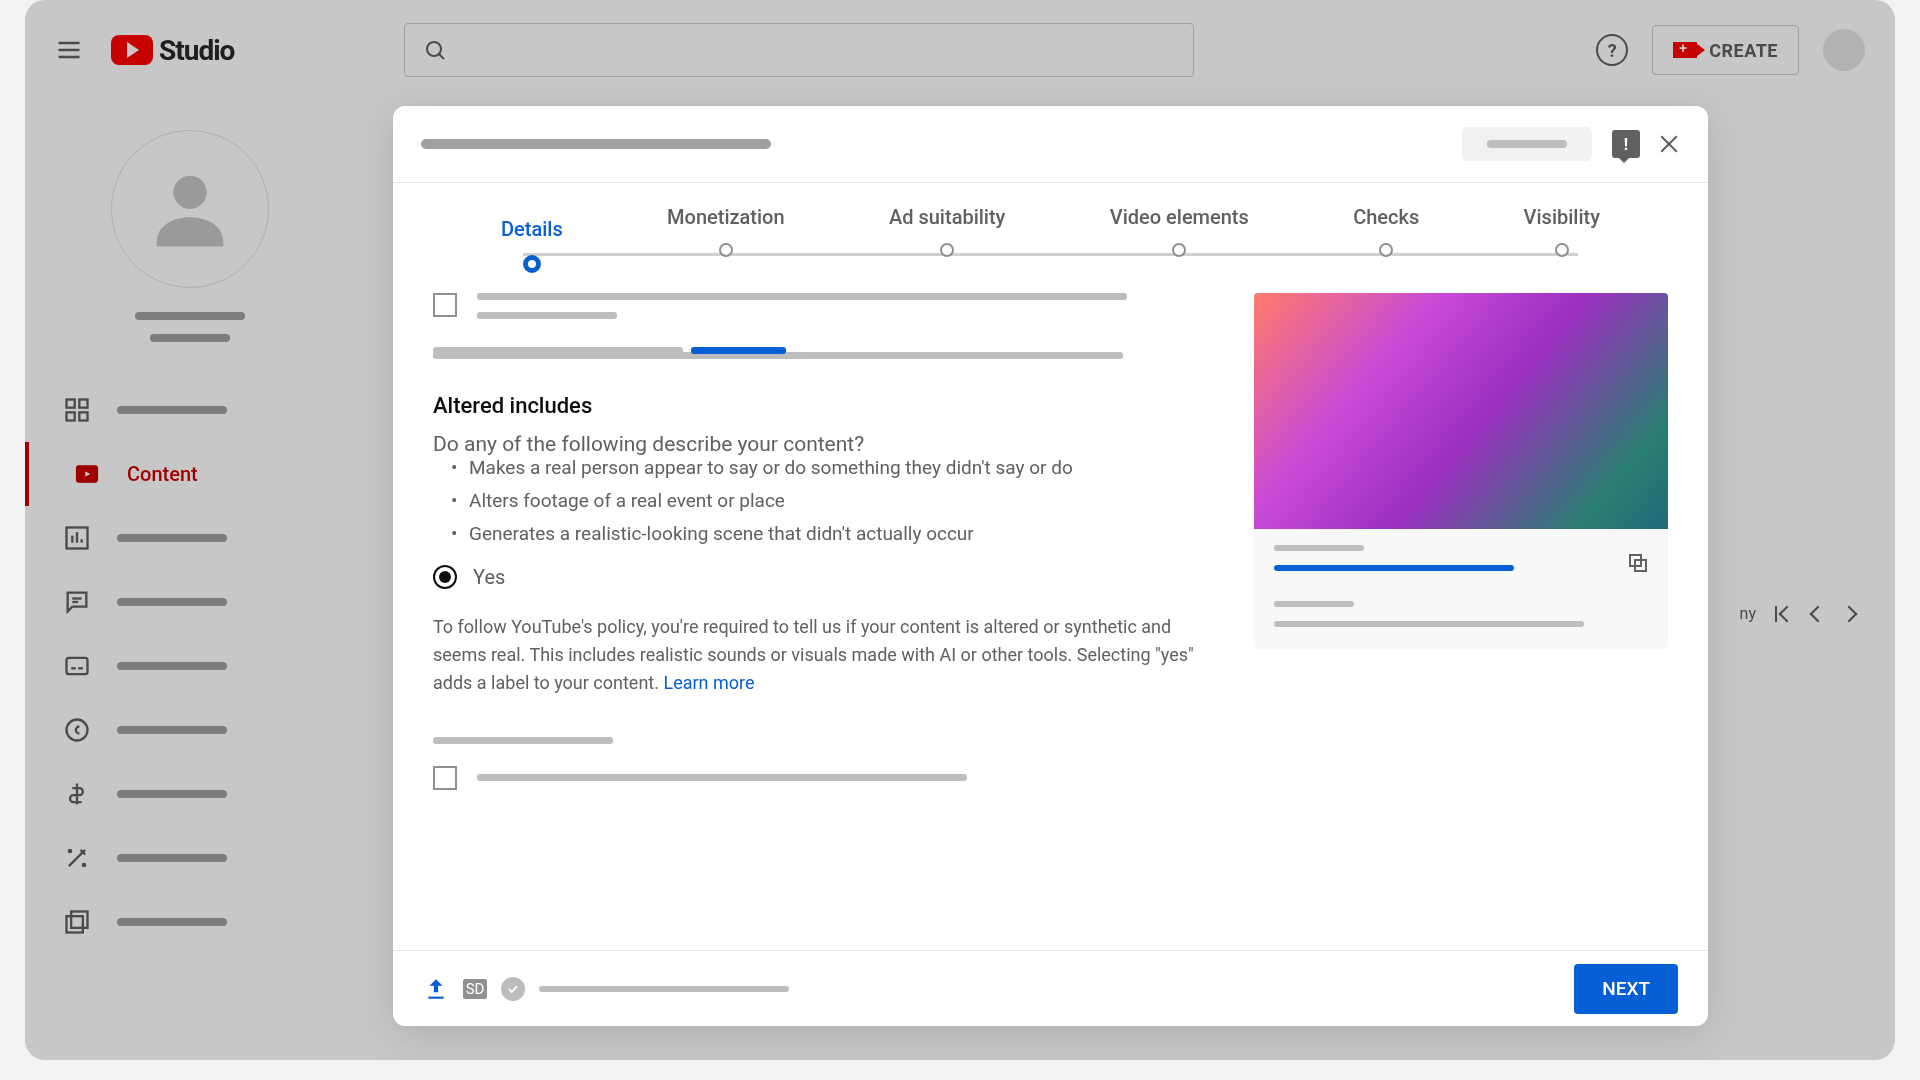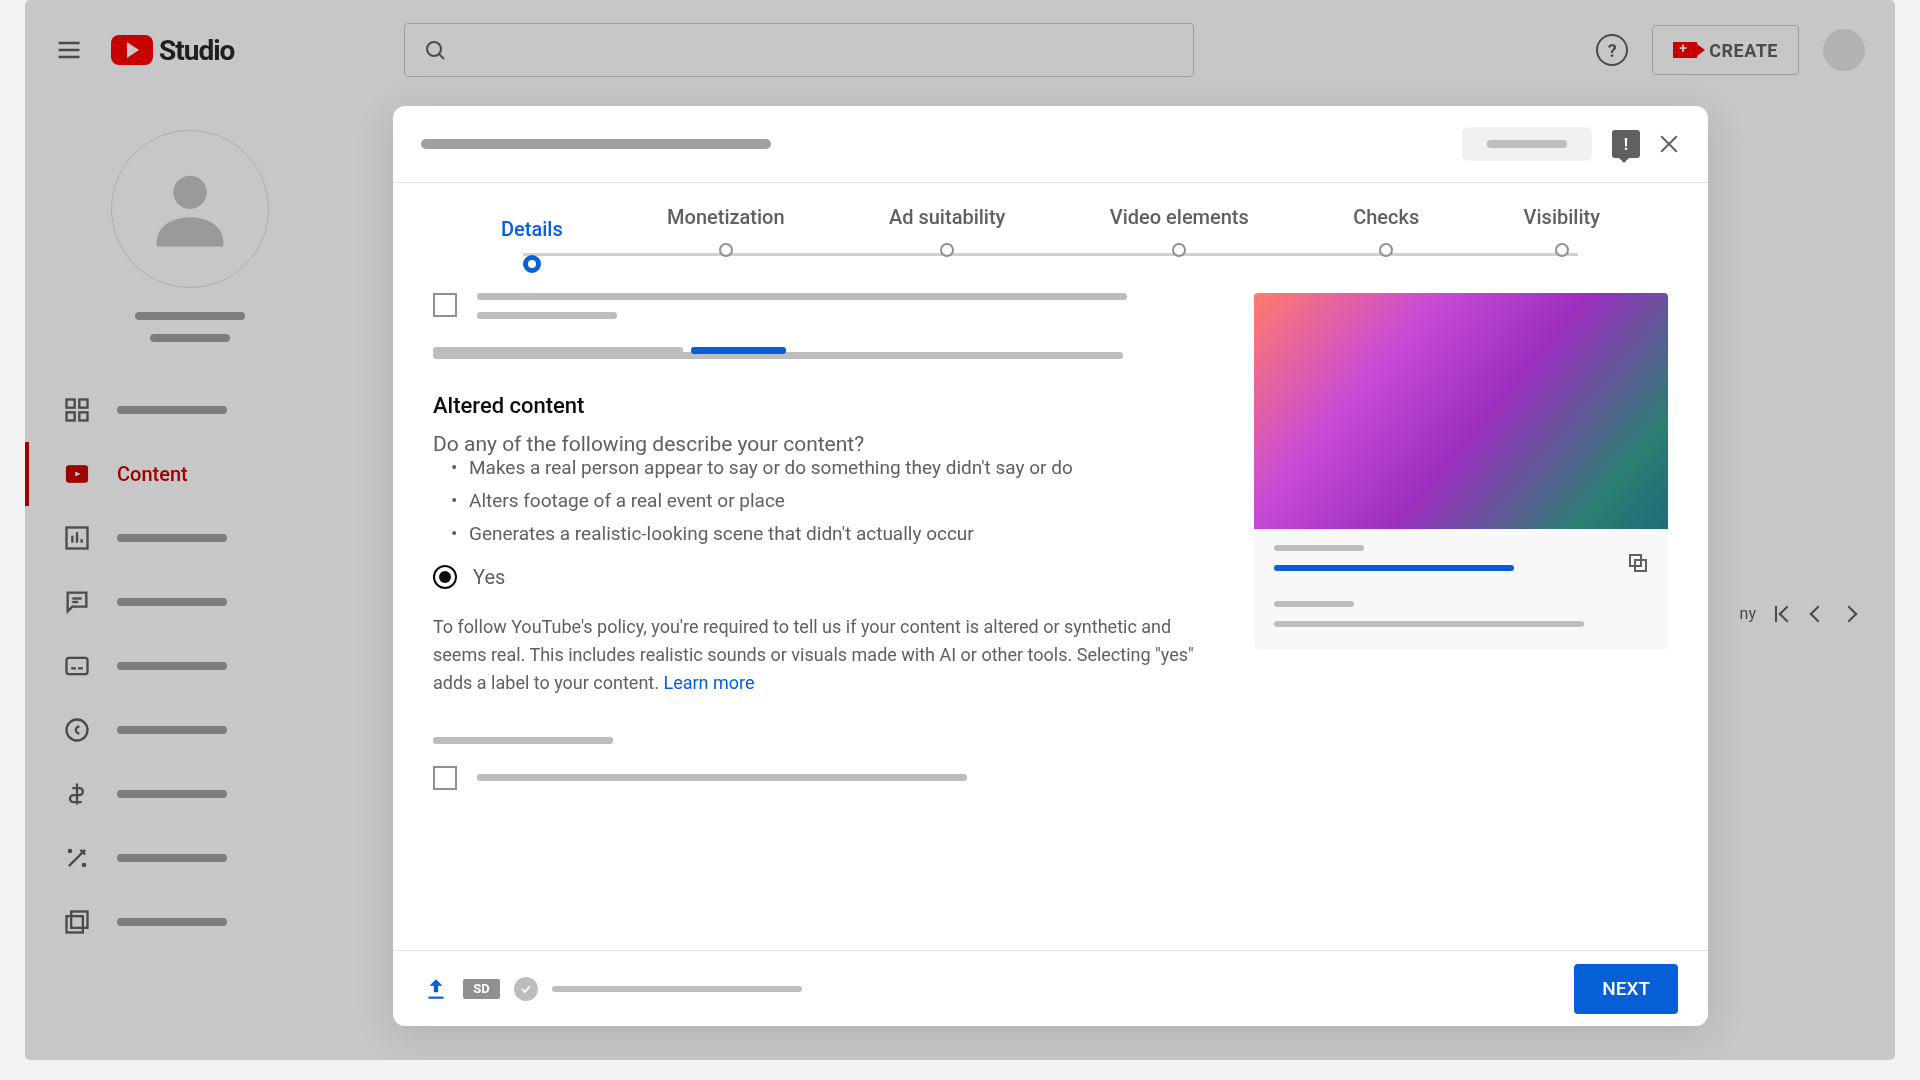--- a/index.html
+++ b/index.html
@@ -1,18 +1,18 @@
 <!DOCTYPE html>
 <html><head>
 <meta charset="utf-8">
 <style>
 * { margin: 0; padding: 0; box-sizing: border-box; font-family: Roboto, Arial, sans-serif; }
 body { background: #f2f2f2; width: 1920px; height: 1080px; position: relative; overflow: hidden; }
 
-.outer-frame { position: absolute; left: 25px; top: 0; width: 1870px; height: 1060px; background: #fff; border-radius: 5px; overflow: hidden; }
+.outer-frame { position: absolute; left: 25px; top: 0; width: 1870px; height: 1060px; background: #fff; border-radius: 20px; overflow: hidden; }
 .dimmer { position: absolute; inset: 0; background: rgba(0,0,0,0.22); z-index: 5; }
 
 .topbar { position: absolute; top: 0; left: 0; right: 0; height: 100px; display: flex; align-items: center; padding: 0 30px; }
 .hamburger { width: 28px; height: 28px; margin-right: 28px; cursor: pointer; }
 .hamburger svg { width:100%; height:100%; stroke:#606060; }
 .logo { display: flex; align-items: center; gap: 6px; }
 .logo-box { width: 42px; height: 30px; background: #ff0000; border-radius: 8px; display:flex; align-items:center; justify-content:center; }
 .logo-play { width: 0; height: 0; border-left: 12px solid #fff; border-top: 8px solid transparent; border-bottom: 8px solid transparent; margin-left:2px; }
 .logo-text { font-size: 28px; font-weight: 700; letter-spacing: -1px; color: #282828; }
 .search-bar { margin-left: 170px; width: 790px; height: 54px; border: 1px solid #ccc; border-radius: 4px; background: #fff; display:flex; align-items:center; padding:0 18px; }
@@ -26,21 +26,21 @@
 .create-label { font-size: 18px; font-weight: 700; color: #606060; letter-spacing: 0.5px; }
 .avatar-top { width: 42px; height: 42px; border-radius: 50%; background: #e5e5e5; }
 
 .sidebar { position: absolute; left: 0; top: 100px; width: 330px; bottom: 0; padding-top: 30px; }
 .channel-circle { width: 158px; height: 158px; border-radius: 50%; background:#fff; border:1px solid #e0e0e0; margin: 0 auto 24px; display:flex; align-items:center; justify-content:center; }
 .channel-circle svg { width:100px; height:100px; fill:#c6c6c6; }
 .ph-line { height: 8px; background: #a0a0a0; border-radius: 4px; }
 .ph-center { margin: 0 auto; }
 .sidebar-items { margin-top: 36px; }
 .sb-item { height: 64px; display:flex; align-items:center; padding-left: 38px; gap: 26px; cursor:pointer; }
-.sb-item.active { color: #cc0000; border-left: 4px solid #cc0000; padding-left: 34px; align-items: center; }
+.sb-item.active { color: #cc0000; border-left: 4px solid #cc0000; padding-left: 44px; align-items: center; }
 .sb-icon { width: 28px; height: 28px; display:flex; align-items:center; justify-content:center; }
 .sb-icon svg { width:100%; height:100%; stroke:#606060; fill:none; }
 .sb-item.active .sb-icon svg { stroke:#cc0000; fill:#cc0000; }
 .sb-label { font-size: 20px; color: #606060; font-weight: 500; }
 .sb-item.active .sb-label { color: #cc0000; }
 .sb-ph { width: 110px; height: 8px; background: #a0a0a0; border-radius: 4px; }
 
 .content-bg { position: absolute; left: 330px; top: 100px; right: 0; bottom: 0; background: #fff; }
 .pager { position: absolute; right: 40px; top: 504px; display:flex; align-items:center; gap: 19px; color:#606060; }
 .chev { width: 12px; height: 12px; border-right: 2px solid #606060; border-bottom: 2px solid #606060; }
@@ -96,21 +96,21 @@
 .col-right { width: 414px; }
 .preview { width:100%; background:#f8f8f8; border-radius: 4px; overflow:hidden; }
 .thumb { width:100%; height: 236px; background: linear-gradient(130deg, #ff7b6b 0%, #c94bd6 30%, #9b2fbf 55%, #2a7f72 85%, #1d6b7a 100%); }
 .preview-info { padding: 16px 20px 22px; position:relative; }
 .copy-icon { position:absolute; right:18px; top:22px; width:24px; height:24px; cursor:pointer; }
 .copy-icon svg { width:100%; height:100%; stroke:#606060; fill:none; }
 
 .modal-foot { height: 76px; border-top: 1px solid #e5e5e5; display:flex; align-items:center; padding: 0 30px; gap: 14px; }
 .foot-icon { width:26px; height:26px; display:flex; align-items:center; justify-content:center; }
 .upload-ic svg { fill:#065fd4; }
-.sd-badge { width:37px; height:20px; background:#909090; color:#fff; font-size:13px; font-weight:700; display:flex; align-items:center; justify-content:center; border-radius:2px; }
+.sd-badge { width:24px; height:20px; background:#909090; color:#fff; font-size:15px; font-weight:400; display:flex; align-items:center; justify-content:center; border-radius:2px; }
 .check-circle { width:24px; height:24px; background:#bdbdbd; border-radius:50%; display:flex; align-items:center; justify-content:center; }
 .check-circle svg { width:14px; height:14px; stroke:#fff; stroke-width:3; fill:none; }
 .next-btn { margin-left:auto; height: 50px; padding: 0 28px; background:#065fd4; color:#fff; font-size:19px; font-weight:500; border:none; border-radius:4px; cursor:pointer; }
 </style>
 </head>
 <body>
 
 <div class="outer-frame">
 
   <div class="topbar">
@@ -311,21 +311,21 @@
         </div>
         <div style="margin-top:28px; display:flex; gap:8px;">
           <div class="ph-gray" style="height:7px; width:250px;"></div>
           <div style="height:7px; width:95px; background:#065fd4; border-radius:3px;"></div>
         </div>
         <div class="ph-gray" style="height:7px; width:690px; margin-top:-7px; opacity:0;"></div>
         <div style="margin-top:-2px;">
             <div class="ph-gray" style="height:7px; width:690px;"></div>
           </div>
 
-        <div class="section-title">Altered content</div>
+        <div class="section-title">Altered includes</div>
         <div class="question">Do any of the following describe your content?</div>
         <ul class="bullets">
           <li>Makes a real person appear to say or do something they didn't say or do</li>
           <li>Alters footage of a real event or place</li>
           <li>Generates a realistic-looking scene that didn't actually occur</li>
         </ul>
         <div class="radio-group">
           <div class="radio-row">
             <div class="radio checked"></div>
             <span class="radio-label">Yes</span>

